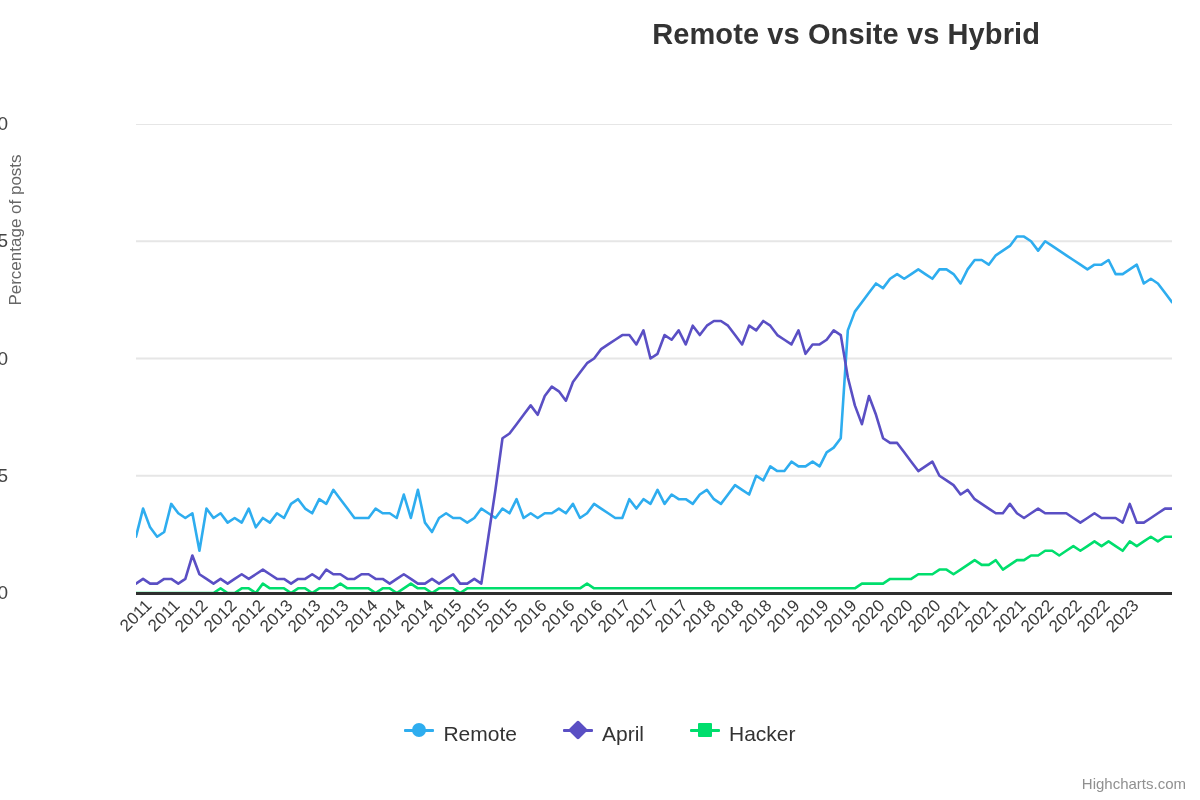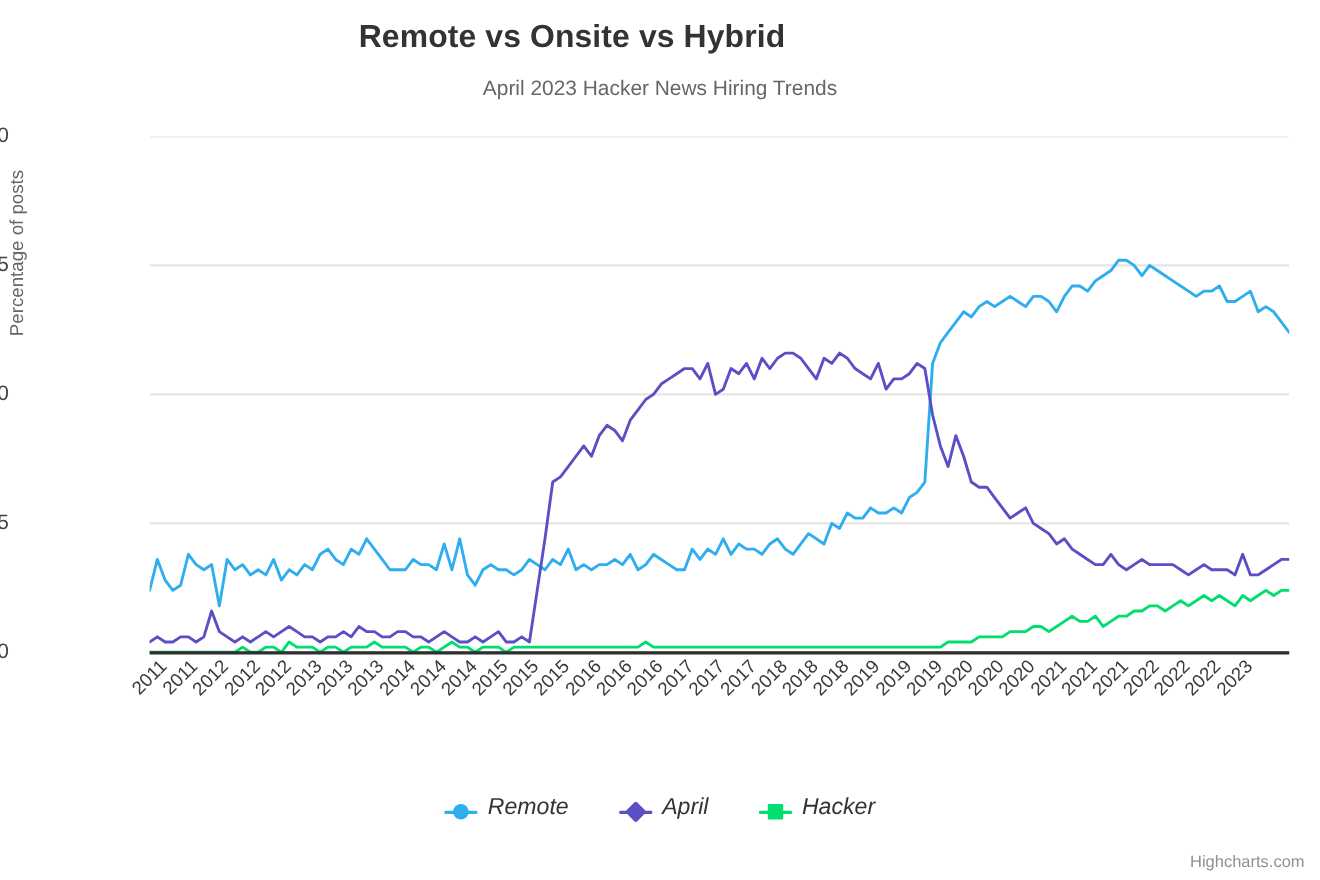--- a/index.html
+++ b/index.html
@@ -20,21 +20,21 @@
     width: 1200px;
     height: 800px;
   }
 
   
   .chart-title {
     position: absolute;
     left: 0;
     top: 18px;
     width: 1040px;
-    text-align: center;
+    text-align: right;
     font-size: 29px;
     font-weight: bold;
     color: #333333;
     letter-spacing: 0.1px;
   }
   .chart-subtitle {
     position: absolute;
     left: 0;
     top: 70px;
     width: 1200px;
@@ -115,24 +115,23 @@
     left: 0;
     top: 722px;
     width: 1200px;
     display: flex;
     justify-content: center;
     align-items: center;
     gap: 46px;
   }
   .legend-item {
     display: flex;
-    align-items: flex-end;
+    align-items: flex-start;
     gap: 9px;
     cursor: pointer;
-    font-style: italic;
   }
   .legend-symbol {
     position: relative;
     width: 30px;
     height: 16px;
     display: inline-block;
   }
   .legend-line {
     position: absolute;
     left: 0;
@@ -164,21 +163,20 @@
     font-size: 15px;
     color: #909090;
   }
 </style>
 </head>
 <body>
 
 <div id="chart-root">
 
   <div class="chart-title">Remote vs Onsite vs Hybrid</div>
-  <div class="chart-subtitle">April 2023 Hacker News Hiring Trends</div>
 
   <div class="y-axis-title">Percentage of posts</div>
 
   <div id="y-tick-labels">
       <div class="y-tick-label" style="top: 583px;">0</div>
       <div class="y-tick-label" style="top: 465.75px;">25</div>
       <div class="y-tick-label" style="top: 348.5px;">50</div>
       <div class="y-tick-label" style="top: 231.25px;">75</div>
       <div class="y-tick-label" style="top: 114px;">100</div>
     </div>

